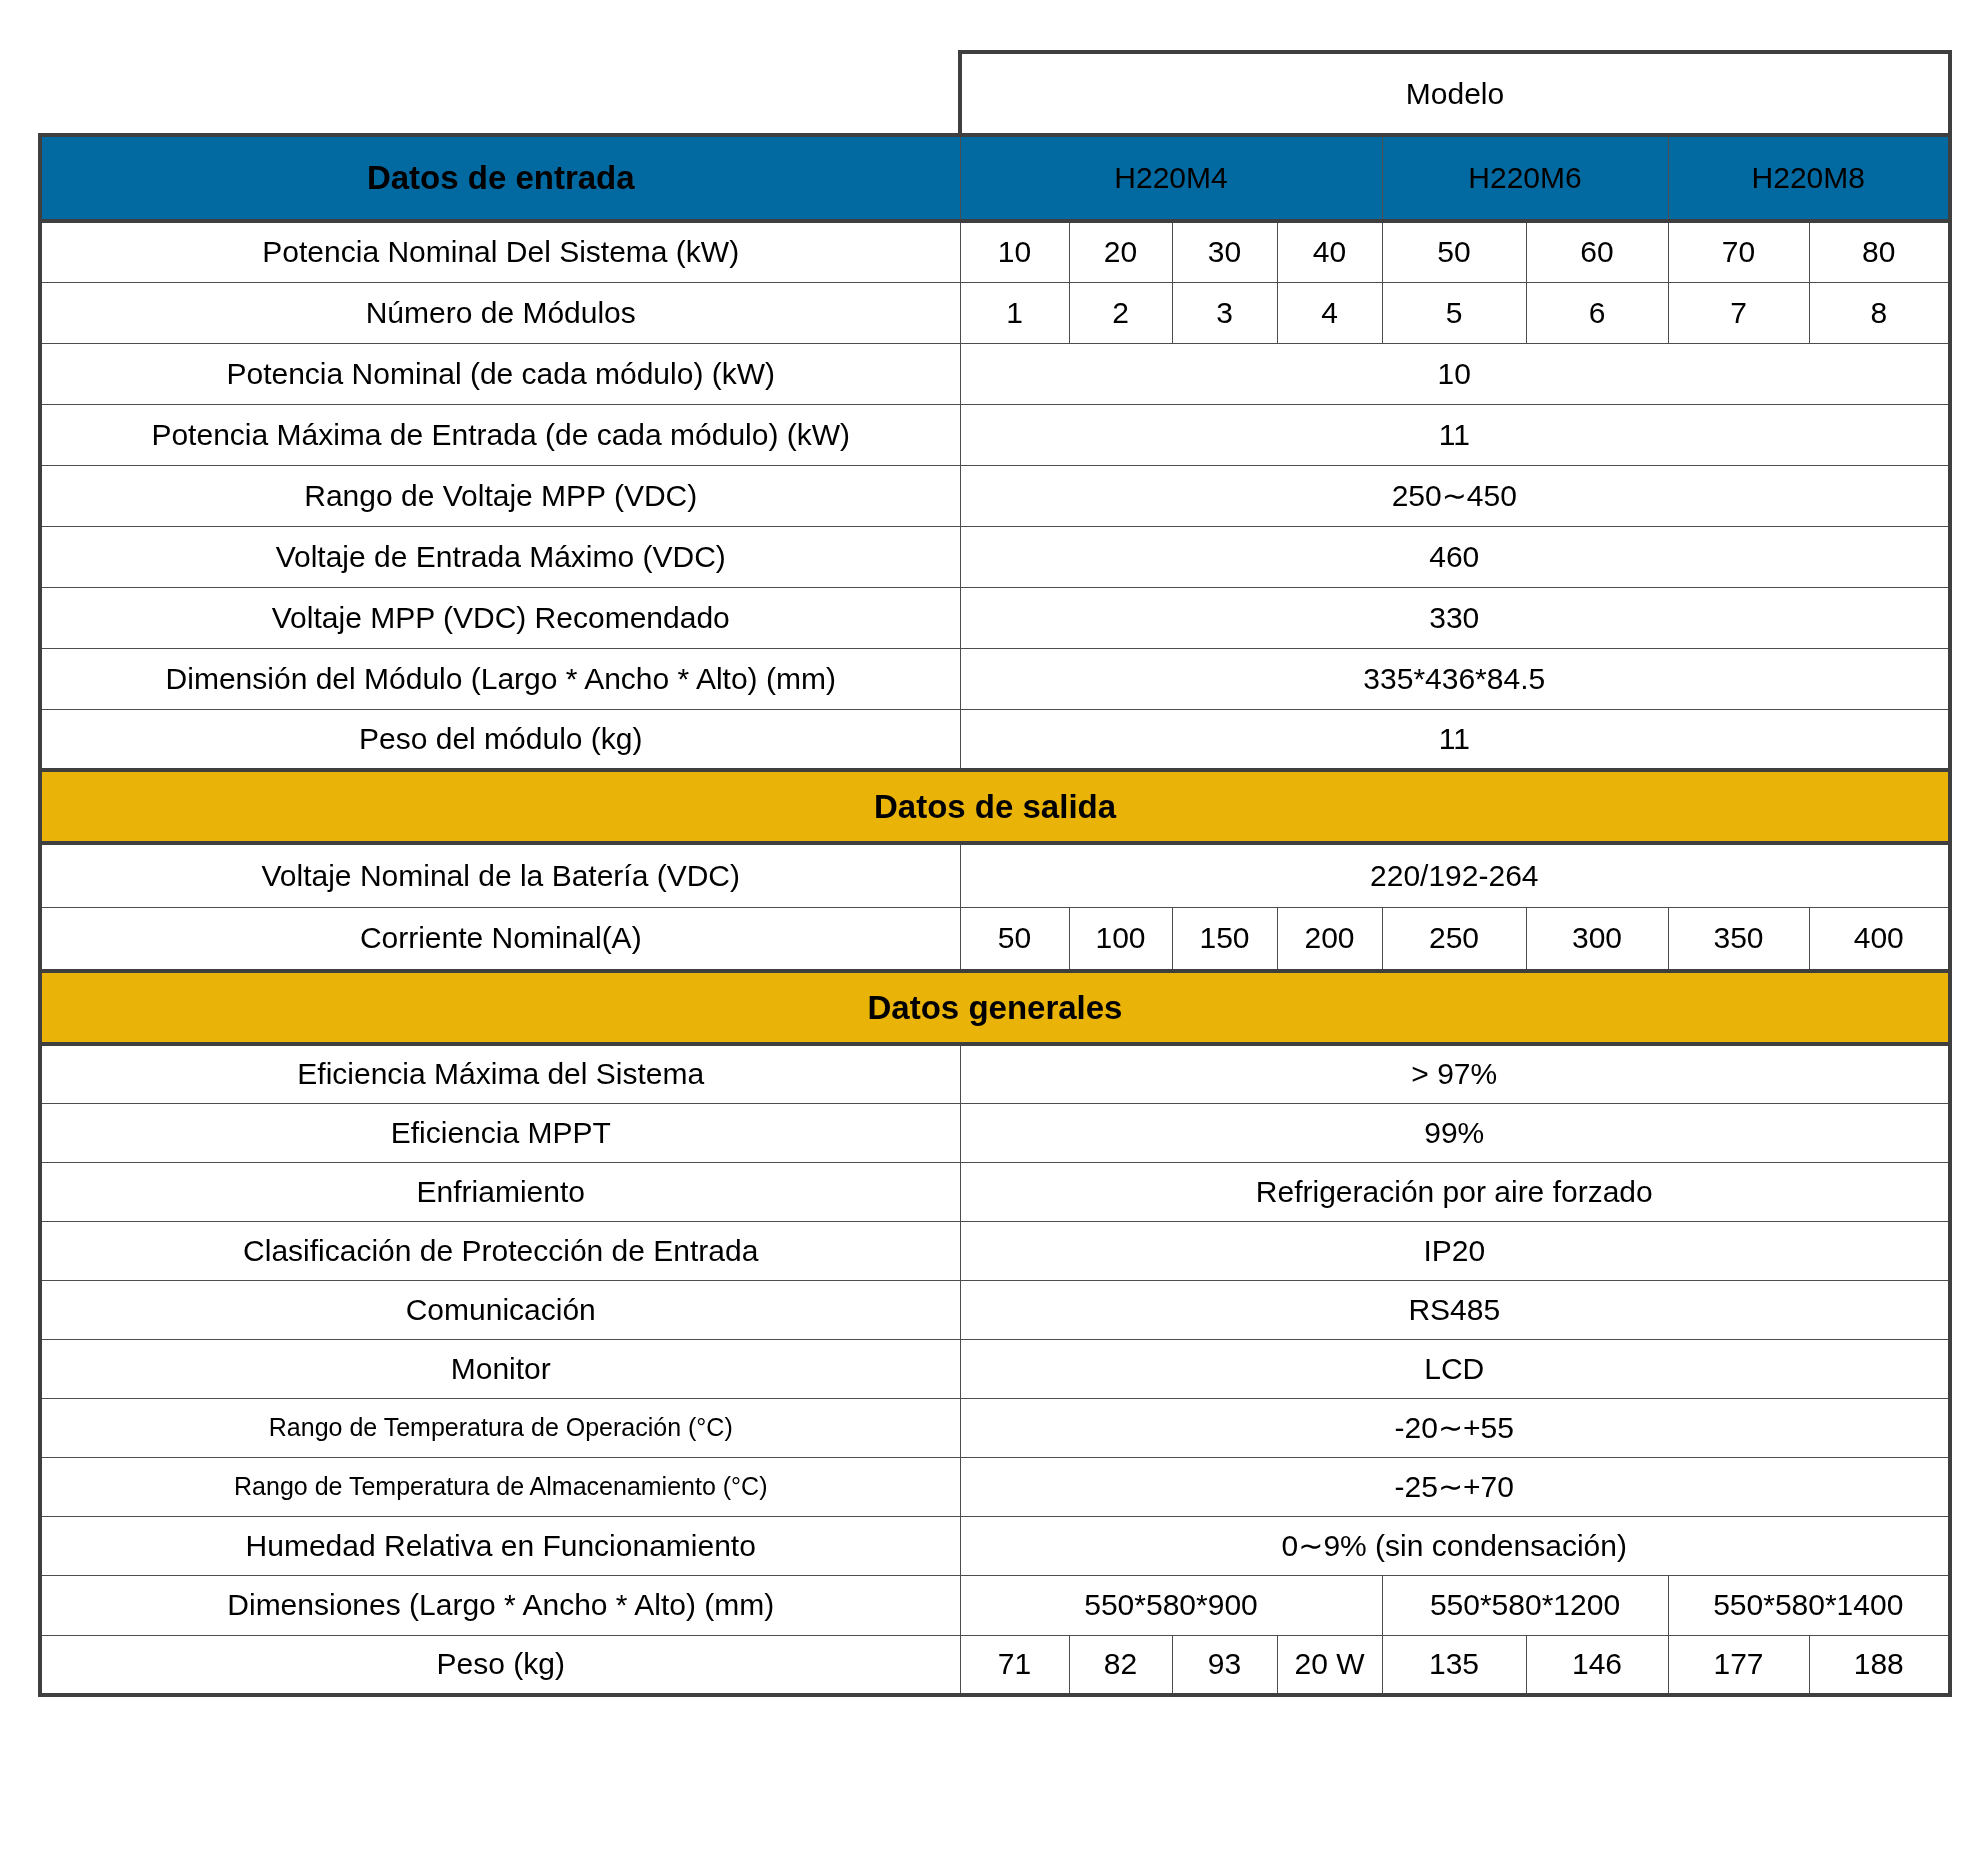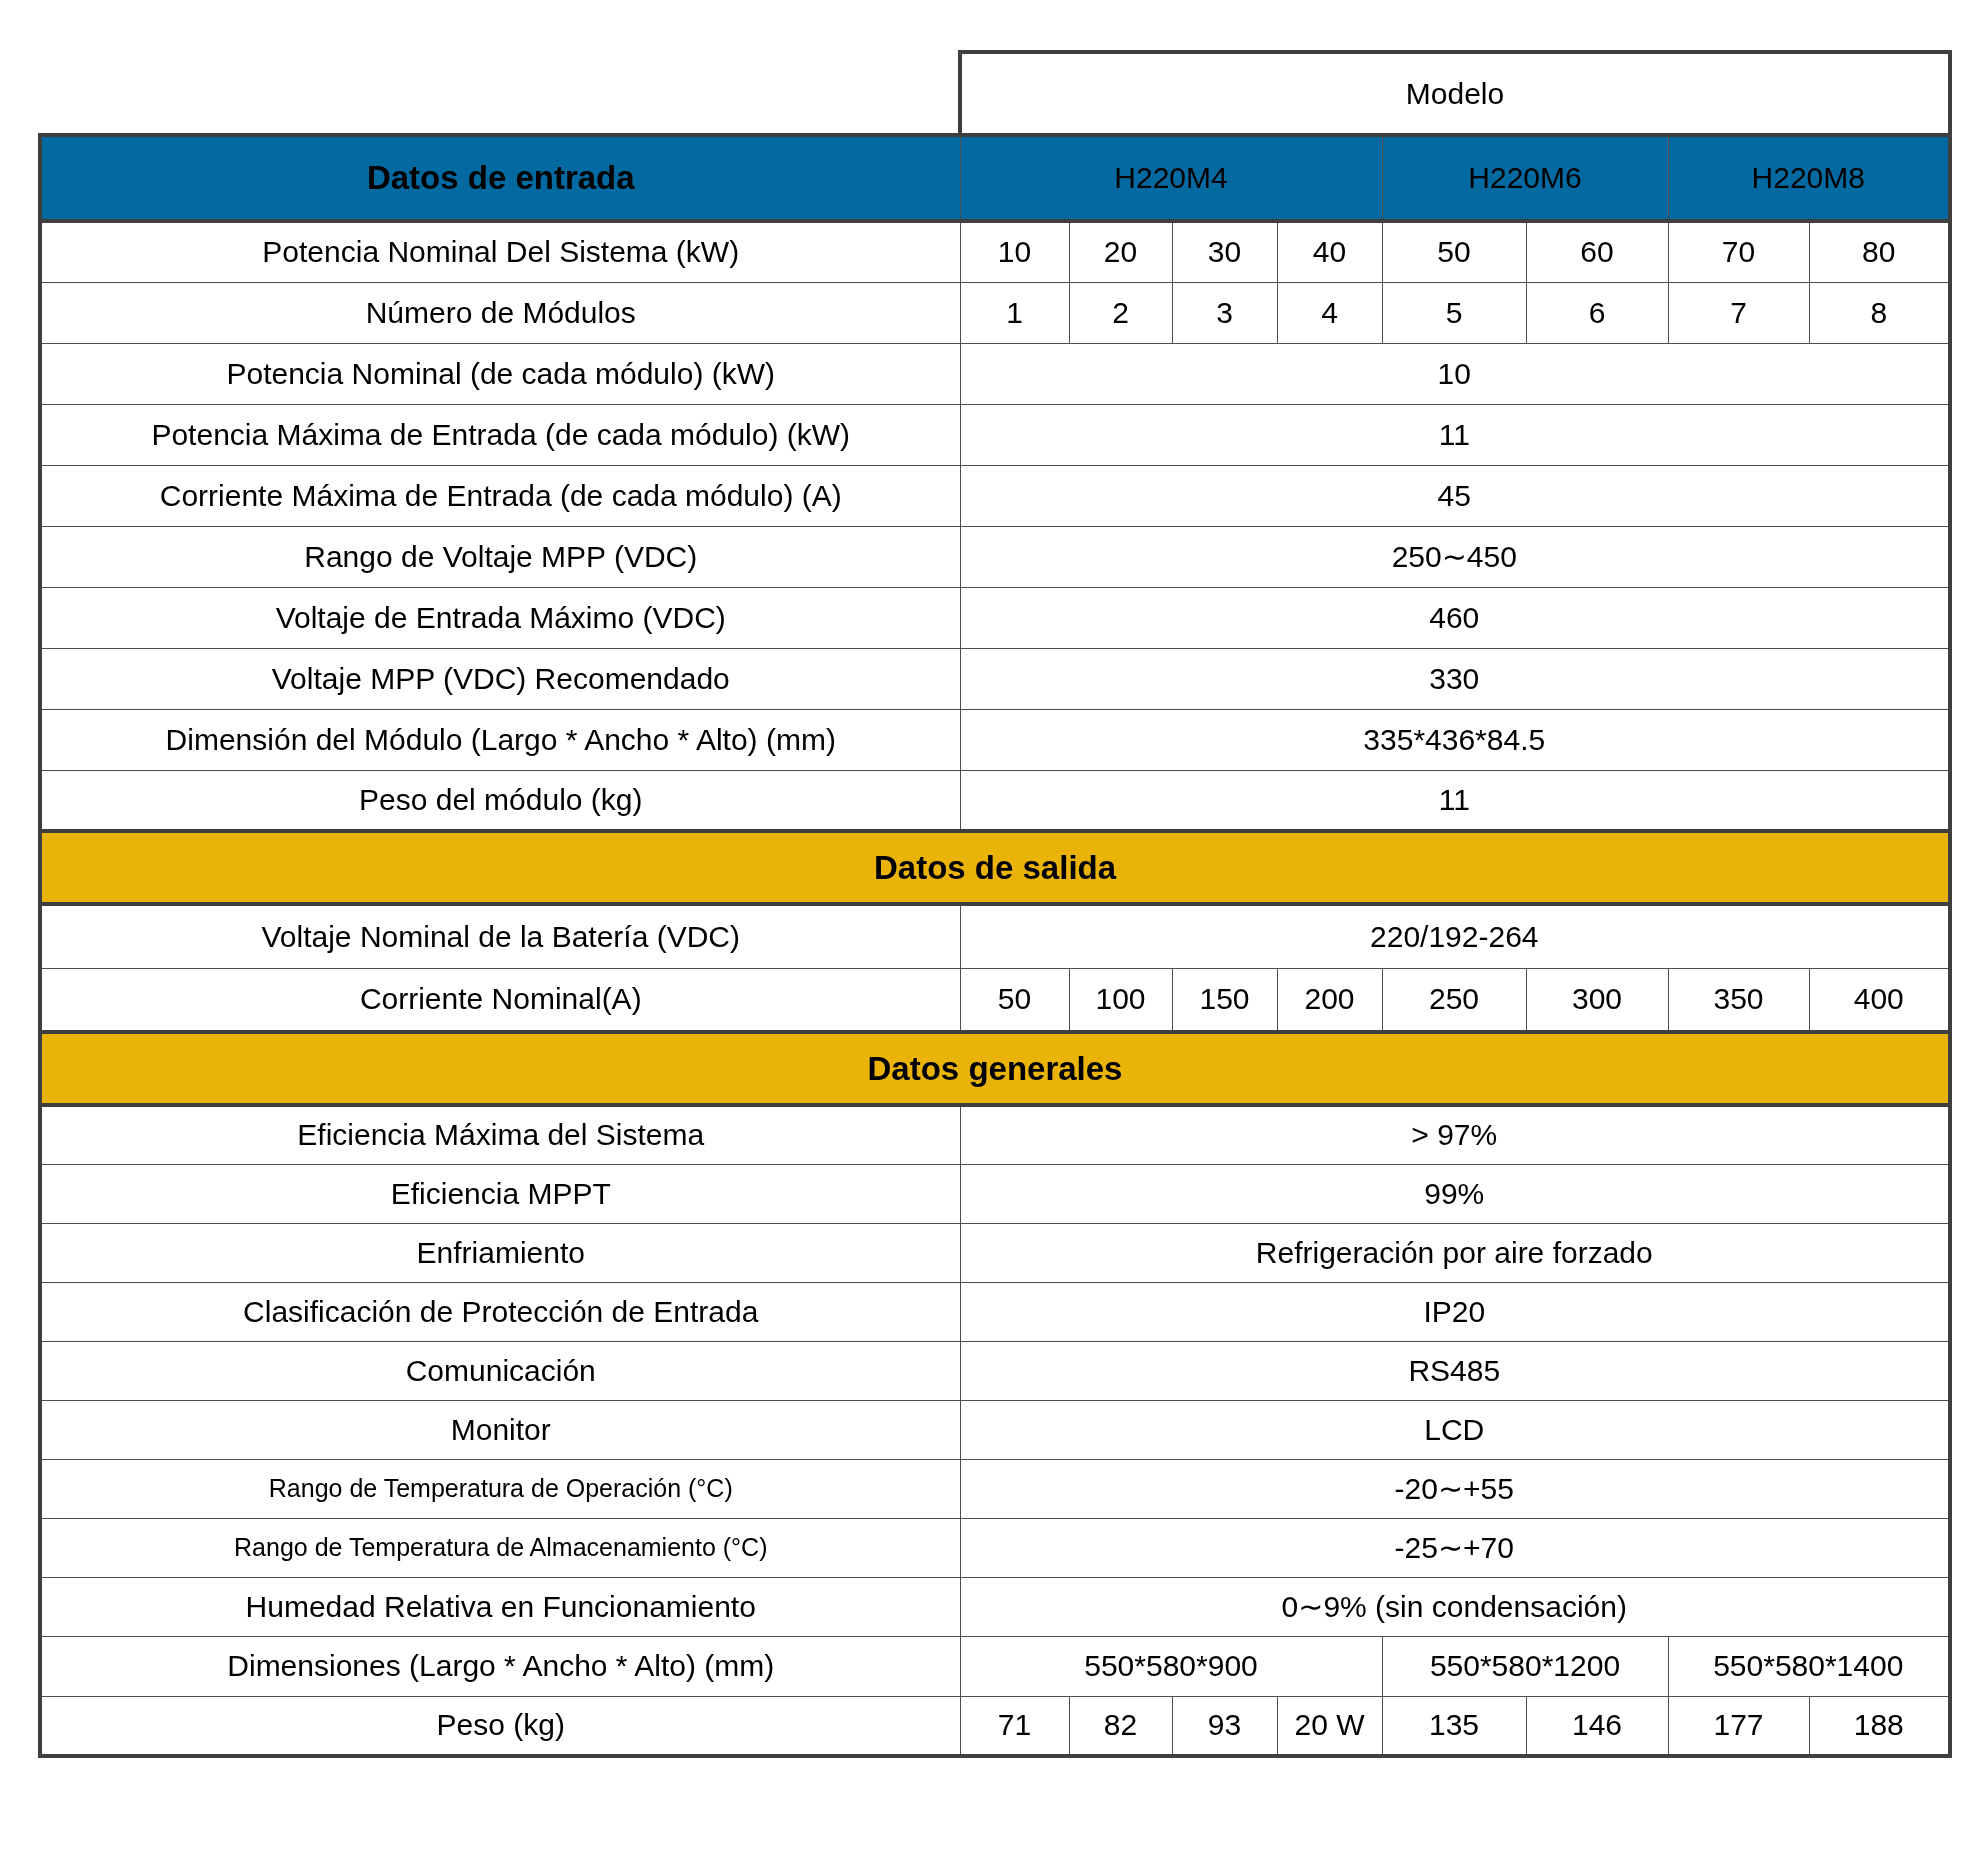--- a/index.html
+++ b/index.html
@@ -130,24 +130,20 @@
 
     <tr class="r-in">
       <td class="bl">Potencia Nominal (de cada módulo) (kW)</td>
       <td class="br" colspan="8">10</td>
     </tr>
     <tr class="r-in">
       <td class="bl">Potencia Máxima de Entrada (de cada módulo) (kW)</td>
       <td class="br" colspan="8">11</td>
     </tr>
     <tr class="r-in">
-      <td class="bl">Corriente Máxima de Entrada (de cada módulo) (A)</td>
-      <td class="br" colspan="8">45</td>
-    </tr>
-    <tr class="r-in">
       <td class="bl">Rango de Voltaje MPP (VDC)</td>
       <td class="br" colspan="8">250∼450</td>
     </tr>
     <tr class="r-in">
       <td class="bl">Voltaje de Entrada Máximo (VDC)</td>
       <td class="br" colspan="8">460</td>
     </tr>
     <tr class="r-in">
       <td class="bl">Voltaje MPP (VDC) Recomendado</td>
       <td class="br" colspan="8">330</td>

